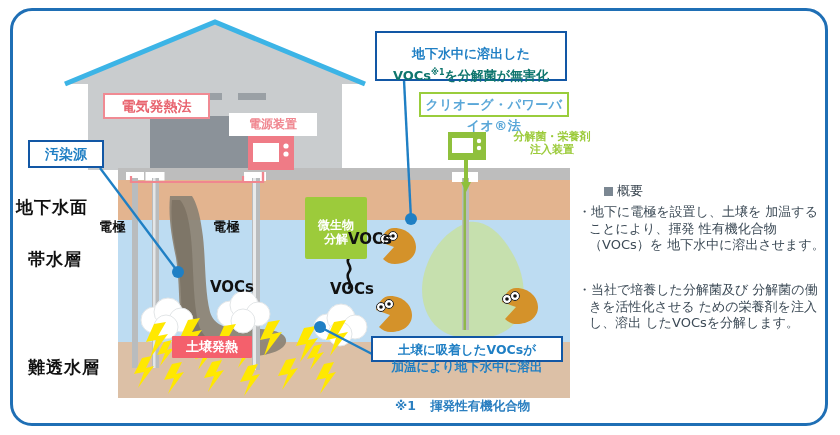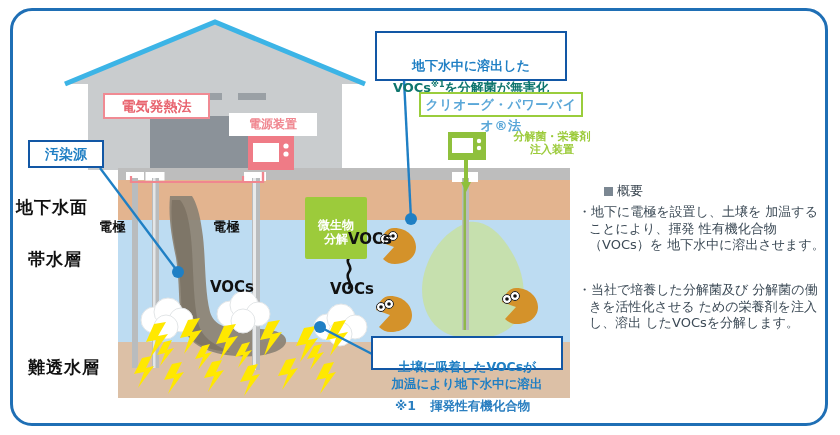--- a/index.html
+++ b/index.html
@@ -221,46 +221,47 @@
 
   <svg style="position:absolute;left:248px;top:136px;width:46px;height:34px;" viewBox="0 0 46 34">
     <rect x="0" y="0" width="46" height="34" fill="#ef7b86"></rect>
     <rect x="5" y="7" width="26" height="19" fill="#ffffff"></rect>
     <circle cx="38" cy="10" r="2.6" fill="#ffffff"></circle>
     <circle cx="38" cy="18" r="2.6" fill="#ffffff"></circle>
   </svg>
 
   <div class="box box-blue" id="b-source" style="left:28px;top:140px;width:76px;height:28px;font-size:14px;line-height:24px;color:#1f7fc4;">汚染源</div>
 
-  <div class="box box-blue" style="left:375px;top:31px;width:192px;height:50px;padding-top:23px;">
+  <div class="box box-blue" style="left:375px;top:31px;width:192px;height:50px;padding-top:11px;">
     <div style="font-size:13px;line-height:19px;color:#1f7fc4;">地下水中に溶出した</div>
     <div style="font-size:13px;line-height:19px;color:#0f766e;"><span>VOCs</span><span style="font-size:8px;vertical-align:super;">※1</span><span>を分解菌が無害化</span></div>
   </div>
 
-  <div class="box box-green" style="left:419px;top:92px;width:164px;height:25px;font-size:13px;
+  <div class="box box-green" style="left:419px;top:92px;width:150px;height:25px;font-size:13px;
        line-height:21px;letter-spacing:.5px;">クリオーグ・パワーバイオ®法</div>
 
   <svg style="position:absolute;left:448px;top:132px;width:38px;height:28px;" viewBox="0 0 38 28">
     <rect x="0" y="0" width="38" height="28" fill="#8fc03c"></rect>
     <rect x="4" y="6" width="21" height="15" fill="#ffffff"></rect>
     <circle cx="31" cy="9" r="2.2" fill="#ffffff"></circle>
     <circle cx="31" cy="16" r="2.2" fill="#ffffff"></circle>
   </svg>
   <div class="lbl-green" style="left:492px;top:130px;width:120px;">
     <div>分解菌・栄養剤</div>
     <div>注入装置</div>
   </div>
 
   <div class="tag-green" style="left:305px;top:197px;width:62px;height:40px;font-size:12px;padding-top:22px;">
     <div>微生物</div>
     <div>分解</div>
   </div>
 
-
-  <div class="box box-blue" style="left:371px;top:336px;width:192px;height:34px;padding-top:20px;">
+  <div class="tag-red" style="left:172px;top:336px;width:80px;height:22px;font-size:13px;line-height:22px;">土壌発熱</div>
+
+  <div class="box box-blue" style="left:371px;top:336px;width:192px;height:26px;padding-top:3px;">
     <div style="font-size:12.5px;line-height:17px;color:#1f7fc4;">土壌に吸着したVOCsが</div>
     <div style="font-size:12.5px;line-height:17px;color:#1f7fc4;">加温により地下水中に溶出</div>
   </div>
 
   <div class="strata-label" id="lab-gw">地下水面</div>
   <div class="strata-label" id="lab-aq">帯水層</div>
   <div class="strata-label" id="lab-at">難透水層</div>
 
   <div class="fig-text" style="left:99px;top:218px;font-size:13px;">電極</div>
   <div class="fig-text" style="left:213px;top:218px;font-size:13px;">電極</div>

